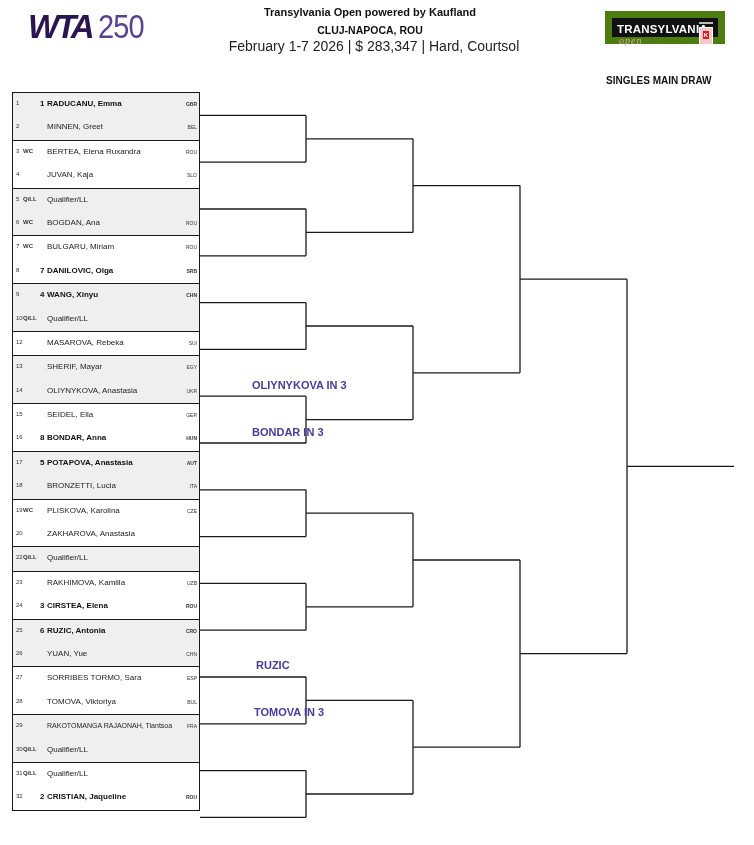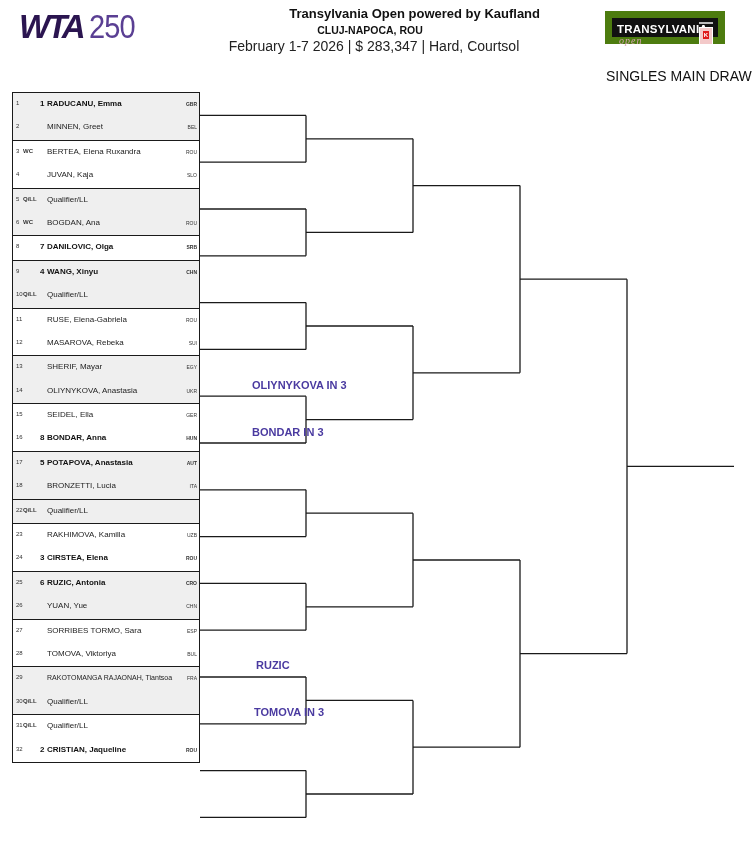--- a/index.html
+++ b/index.html
@@ -1,36 +1,36 @@
 <!DOCTYPE html>
 <html><head>
 <meta charset="utf-8">
 <style>
   html, body { margin: 0; padding: 0; background: #ffffff; }
   body { width: 754px; height: 845px; position: relative; overflow: hidden;
          font-family: "Liberation Sans", sans-serif; color: #111; }
   .logo { position: absolute; left: 19px; top: 10px; height: 34px; display: flex; align-items: baseline; }
   .logo .wta { font-family: "Liberation Sans", sans-serif; font-weight: 900; font-style: italic;
-               font-size: 33px; letter-spacing: -3px; color: #2b1550; line-height: 34px; }
+               font-size: 33px; letter-spacing: -3px; color: #2b1550; line-height: 34px; margin-left: 9px; }
   .logo .tier { font-family: "Liberation Sans", sans-serif; font-size: 33px; color: #5a3f93;
                 margin-left: 6px; line-height: 34px; letter-spacing: -1px; transform: scaleX(0.88); transform-origin: left; display:inline-block; }
   .hdr { position: absolute; left: 200px; width: 340px; text-align: center; }
-  .hdr .t1 { position: absolute; top: 6px; left: 0; width: 100%; font-weight: bold; font-size: 13px; text-align: right; }
+  .hdr .t1 { position: absolute; top: 6px; left: 0; width: 100%; font-weight: bold; font-size: 11px; }
   .hdr .t2 { position: absolute; top: 24px; left: 0; width: 100%; font-weight: bold; font-size: 10.5px; }
   .hdr .t3 { position: absolute; top: 38px; left: 4px; width: 100%; font-size: 14px; color: #222; }
   .brand { position: absolute; left: 605px; top: 11px; width: 120px; height: 33px; background: #111;
            border: 7px solid #4d7c0f; box-sizing: border-box; }
   .brand .bt { position: absolute; left: 5px; top: 5px; color: #fff; font-weight: bold; font-size: 11.5px; letter-spacing: 0.2px; }
   .brand .bs { position: absolute; left: 7px; top: 17px; color: #d9a3b6; font-family: Liberation Serif, serif;
                font-style: italic; font-size: 10px; letter-spacing: 1px; }
   .brand .kbox { position: absolute; right: 5px; top: 9px; width: 14px; height: 18px; background: #f3c9c9;
                  border: 1px solid #fff; box-sizing: border-box; }
   .brand .kbox span { position: absolute; left: 3px; top: 3px; width: 6px; height: 8px; background: #e01919; color:#fff; font-size:6px; line-height:8px; text-align:center; font-weight:bold; }
   .brand .kline { position: absolute; right: 5px; top: 4px; width: 14px; height: 2px; background: #bbb; }
-  .drawtitle { position: absolute; left: 606px; top: 68px; font-weight: normal; font-size: 14px; }
+  .drawtitle { position: absolute; left: 606px; top: 75px; font-weight: bold; font-size: 10px; }
 
   .draw { position: absolute; left: 12px; top: 92px; width: 188px; }
   .grp { position: relative; box-sizing: border-box; border: 1.5px solid #1a1a1a; border-bottom: none; }
   .grp:last-child { border-bottom: 1.5px solid #1a1a1a; }
   .grp.shade { background: #efefef; }
   .row { position: relative; height: 23.4px; font-size: 8px; }
   .row .num { position: absolute; left: 3px; top: 7px; font-size: 6px; color: #333; }
   .row .entry { position: absolute; left: 10px; top: 7px; font-size: 6px; font-weight: bold; color: #333; }
   .row .seed { position: absolute; left: 27px; top: 6px; font-size: 8px; font-weight: bold; }
   .row .name { position: absolute; left: 34px; top: 6px; font-size: 8px; white-space: nowrap; color: #222; }
@@ -111,20 +111,27 @@
       <div class="row">
         <span class="num">6</span>
         <span class="entry">WC</span>
         <span class="seed"></span>
         <span class="name">BOGDAN, Ana</span>
         <span class="cty">ROU</span>
       </div>
     </div>
     <div class="grp">
       <div class="row">
+        <span class="num">7</span>
+        <span class="entry">WC</span>
+        <span class="seed"></span>
+        <span class="name">BULGARU, Miriam</span>
+        <span class="cty">ROU</span>
+      </div>
+      <div class="row">
         <span class="num">8</span>
         <span class="entry"></span>
         <span class="seed">7</span>
         <span class="name b">DANILOVIC, Olga</span>
         <span class="cty b">SRB</span>
       </div>
     </div>
     <div class="grp shade">
       <div class="row">
         <span class="num">9</span>
@@ -136,27 +143,20 @@
       <div class="row">
         <span class="num">10</span>
         <span class="entry">Q/LL</span>
         <span class="seed"></span>
         <span class="name">Qualifier/LL</span>
         <span class="cty"></span>
       </div>
     </div>
     <div class="grp">
       <div class="row">
-        <span class="num">11</span>
-        <span class="entry"></span>
-        <span class="seed"></span>
-        <span class="name">RUSE, Elena-Gabriela</span>
-        <span class="cty">ROU</span>
-      </div>
-      <div class="row">
         <span class="num">12</span>
         <span class="entry"></span>
         <span class="seed"></span>
         <span class="name">MASAROVA, Rebeka</span>
         <span class="cty">SUI</span>
       </div>
     </div>
     <div class="grp shade">
       <div class="row">
         <span class="num">13</span>
@@ -196,20 +196,36 @@
         <span class="seed">5</span>
         <span class="name b">POTAPOVA, Anastasia</span>
         <span class="cty b">AUT</span>
       </div>
       <div class="row">
         <span class="num">18</span>
         <span class="entry"></span>
         <span class="seed"></span>
         <span class="name">BRONZETTI, Lucia</span>
         <span class="cty">ITA</span>
+      </div>
+    </div>
+    <div class="grp">
+      <div class="row">
+        <span class="num">19</span>
+        <span class="entry">WC</span>
+        <span class="seed"></span>
+        <span class="name">PLISKOVA, Karolina</span>
+        <span class="cty">CZE</span>
+      </div>
+      <div class="row">
+        <span class="num">20</span>
+        <span class="entry"></span>
+        <span class="seed"></span>
+        <span class="name">ZAKHAROVA, Anastasia</span>
+        <span class="cty"></span>
       </div>
     </div>
     <div class="grp shade">
       <div class="row">
         <span class="num">22</span>
         <span class="entry">Q/LL</span>
         <span class="seed"></span>
         <span class="name">Qualifier/LL</span>
         <span class="cty"></span>
       </div>

